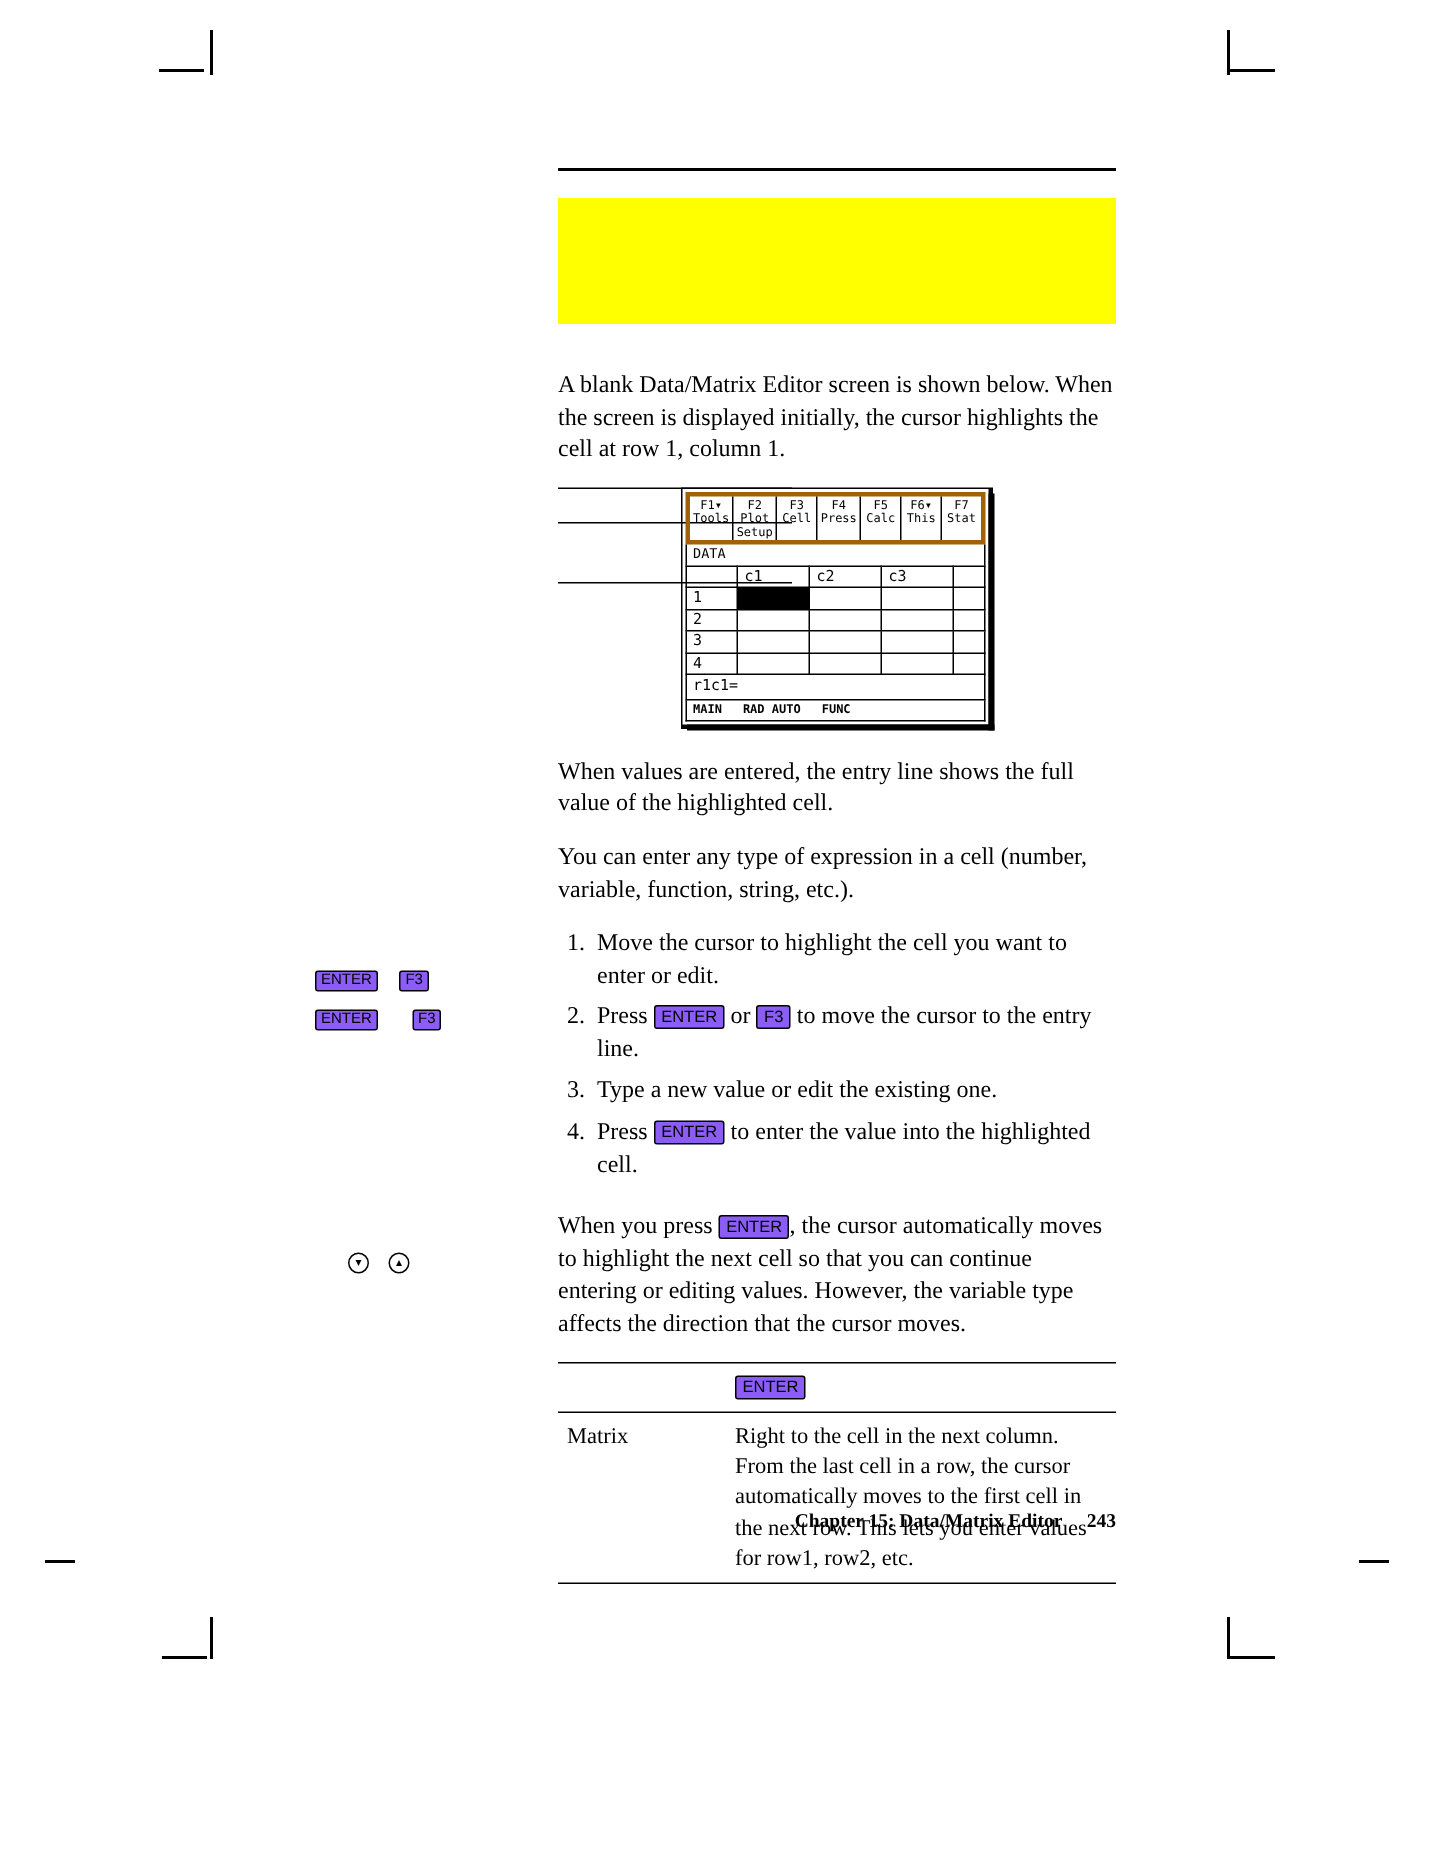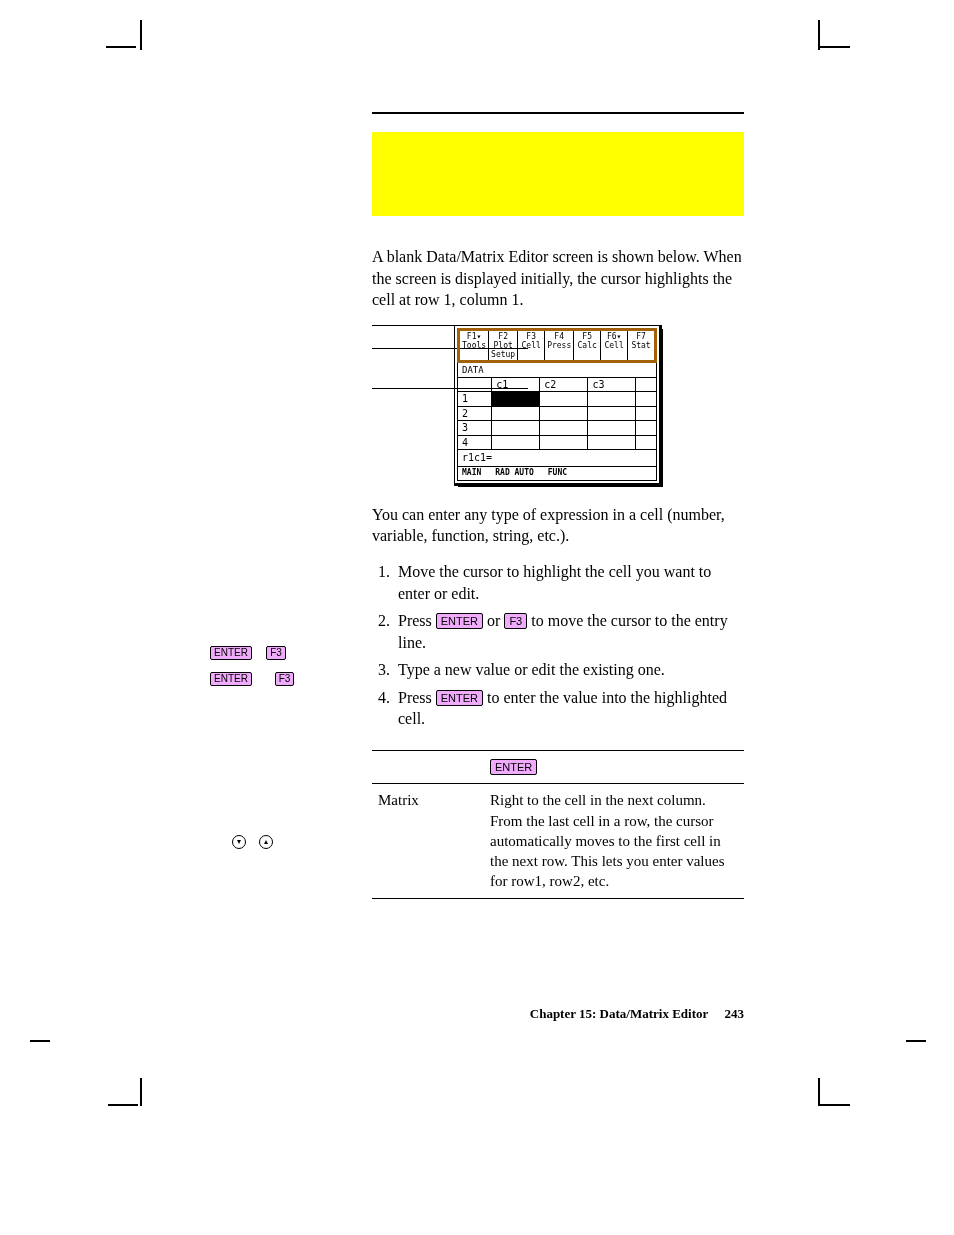--- a/index.html
+++ b/index.html
@@ -20,21 +20,21 @@
   .yellowbox{background:#ffff00;height:84px;margin-top:18px;margin-bottom:30px;}
 
   p{margin:0 0 14px 0;}
 
   ol{margin:0 0 20px 0;padding-left:22px;}
   ol li{margin-bottom:6px;padding-left:4px;}
 
   
   .key{display:inline-block;border:1px solid #000;border-radius:2px;
        padding:0 4px;font-family:Arial,Helvetica,sans-serif;font-size:11px;
-       line-height:14px;vertical-align:1px;background:#f0abfc;}
+       line-height:14px;vertical-align:1px;background:#8b5cf6;}
 
   
   .mnote{position:absolute;left:210px;width:140px;font-size:13px;text-align:left;}
   .mnote .key{font-size:10px;line-height:12px;padding:0 3px;}
   .circ{display:inline-block;border:1px solid #000;border-radius:50%;
         width:12px;height:12px;line-height:12px;text-align:center;
         font-size:8px;vertical-align:middle;}
 
   
   .screenwrap{border:3px solid #000;border-left-width:1px;border-top-width:1px;
@@ -114,21 +114,21 @@
 Tools</span>
         <span>F2
 Plot Setup</span>
         <span>F3
 Cell</span>
         <span>F4
 Press</span>
         <span>F5
 Calc</span>
         <span>F6▾
-Cell</span>
+This</span>
         <span>F7
 Stat</span>
       </div>
       <div class="dlabel">DATA</div>
       <table class="grid">
         <tbody>
             <tr>
           <th></th>
           <th>c1</th>
           <th>c2</th>
@@ -168,33 +168,37 @@
       <div class="entry">r1c1=</div>
       <div class="status">
         <span>MAIN</span>
         <span>RAD AUTO</span>
         <span>FUNC</span>
       </div>
       <div class="shadow"></div>
       <div class="shadow2"></div>
     </div>
 
+    <p>When values are entered, the entry line shows the full value of the highlighted cell.</p>
     <p>You can enter any type of expression in a cell (number, variable, function, string, etc.).</p>
 
     <ol>
       <li>Move the cursor to highlight the cell you want to enter or edit.</li>
       <li>
         <span>Press </span><span class="key">ENTER</span><span> or </span><span class="key">F3</span><span> to move the cursor to the entry line.</span>
       </li>
       <li>Type a new value or edit the existing one.</li>
       <li>
         <span>Press </span><span class="key">ENTER</span><span> to enter the value into the highlighted cell.</span>
       </li>
     </ol>
 
+    <p>
+      <span>When you press </span><span class="key">ENTER</span><span>, the cursor automatically moves to highlight the next cell so that you can continue entering or editing values. However, the variable type affects the direction that the cursor moves.</span>
+    </p>
 
     <table class="move">
       <tbody>
           <tr class="hdrline">
         <th style="width:100px;"></th>
         <th><span class="key">ENTER</span></th>
       </tr>
       <tr class="last">
         <td>Matrix</td>
         <td>Right to the cell in the next column. From the last cell in a row, the cursor automatically moves to the first cell in the next row. This lets you enter values for row1, row2, etc.</td>

